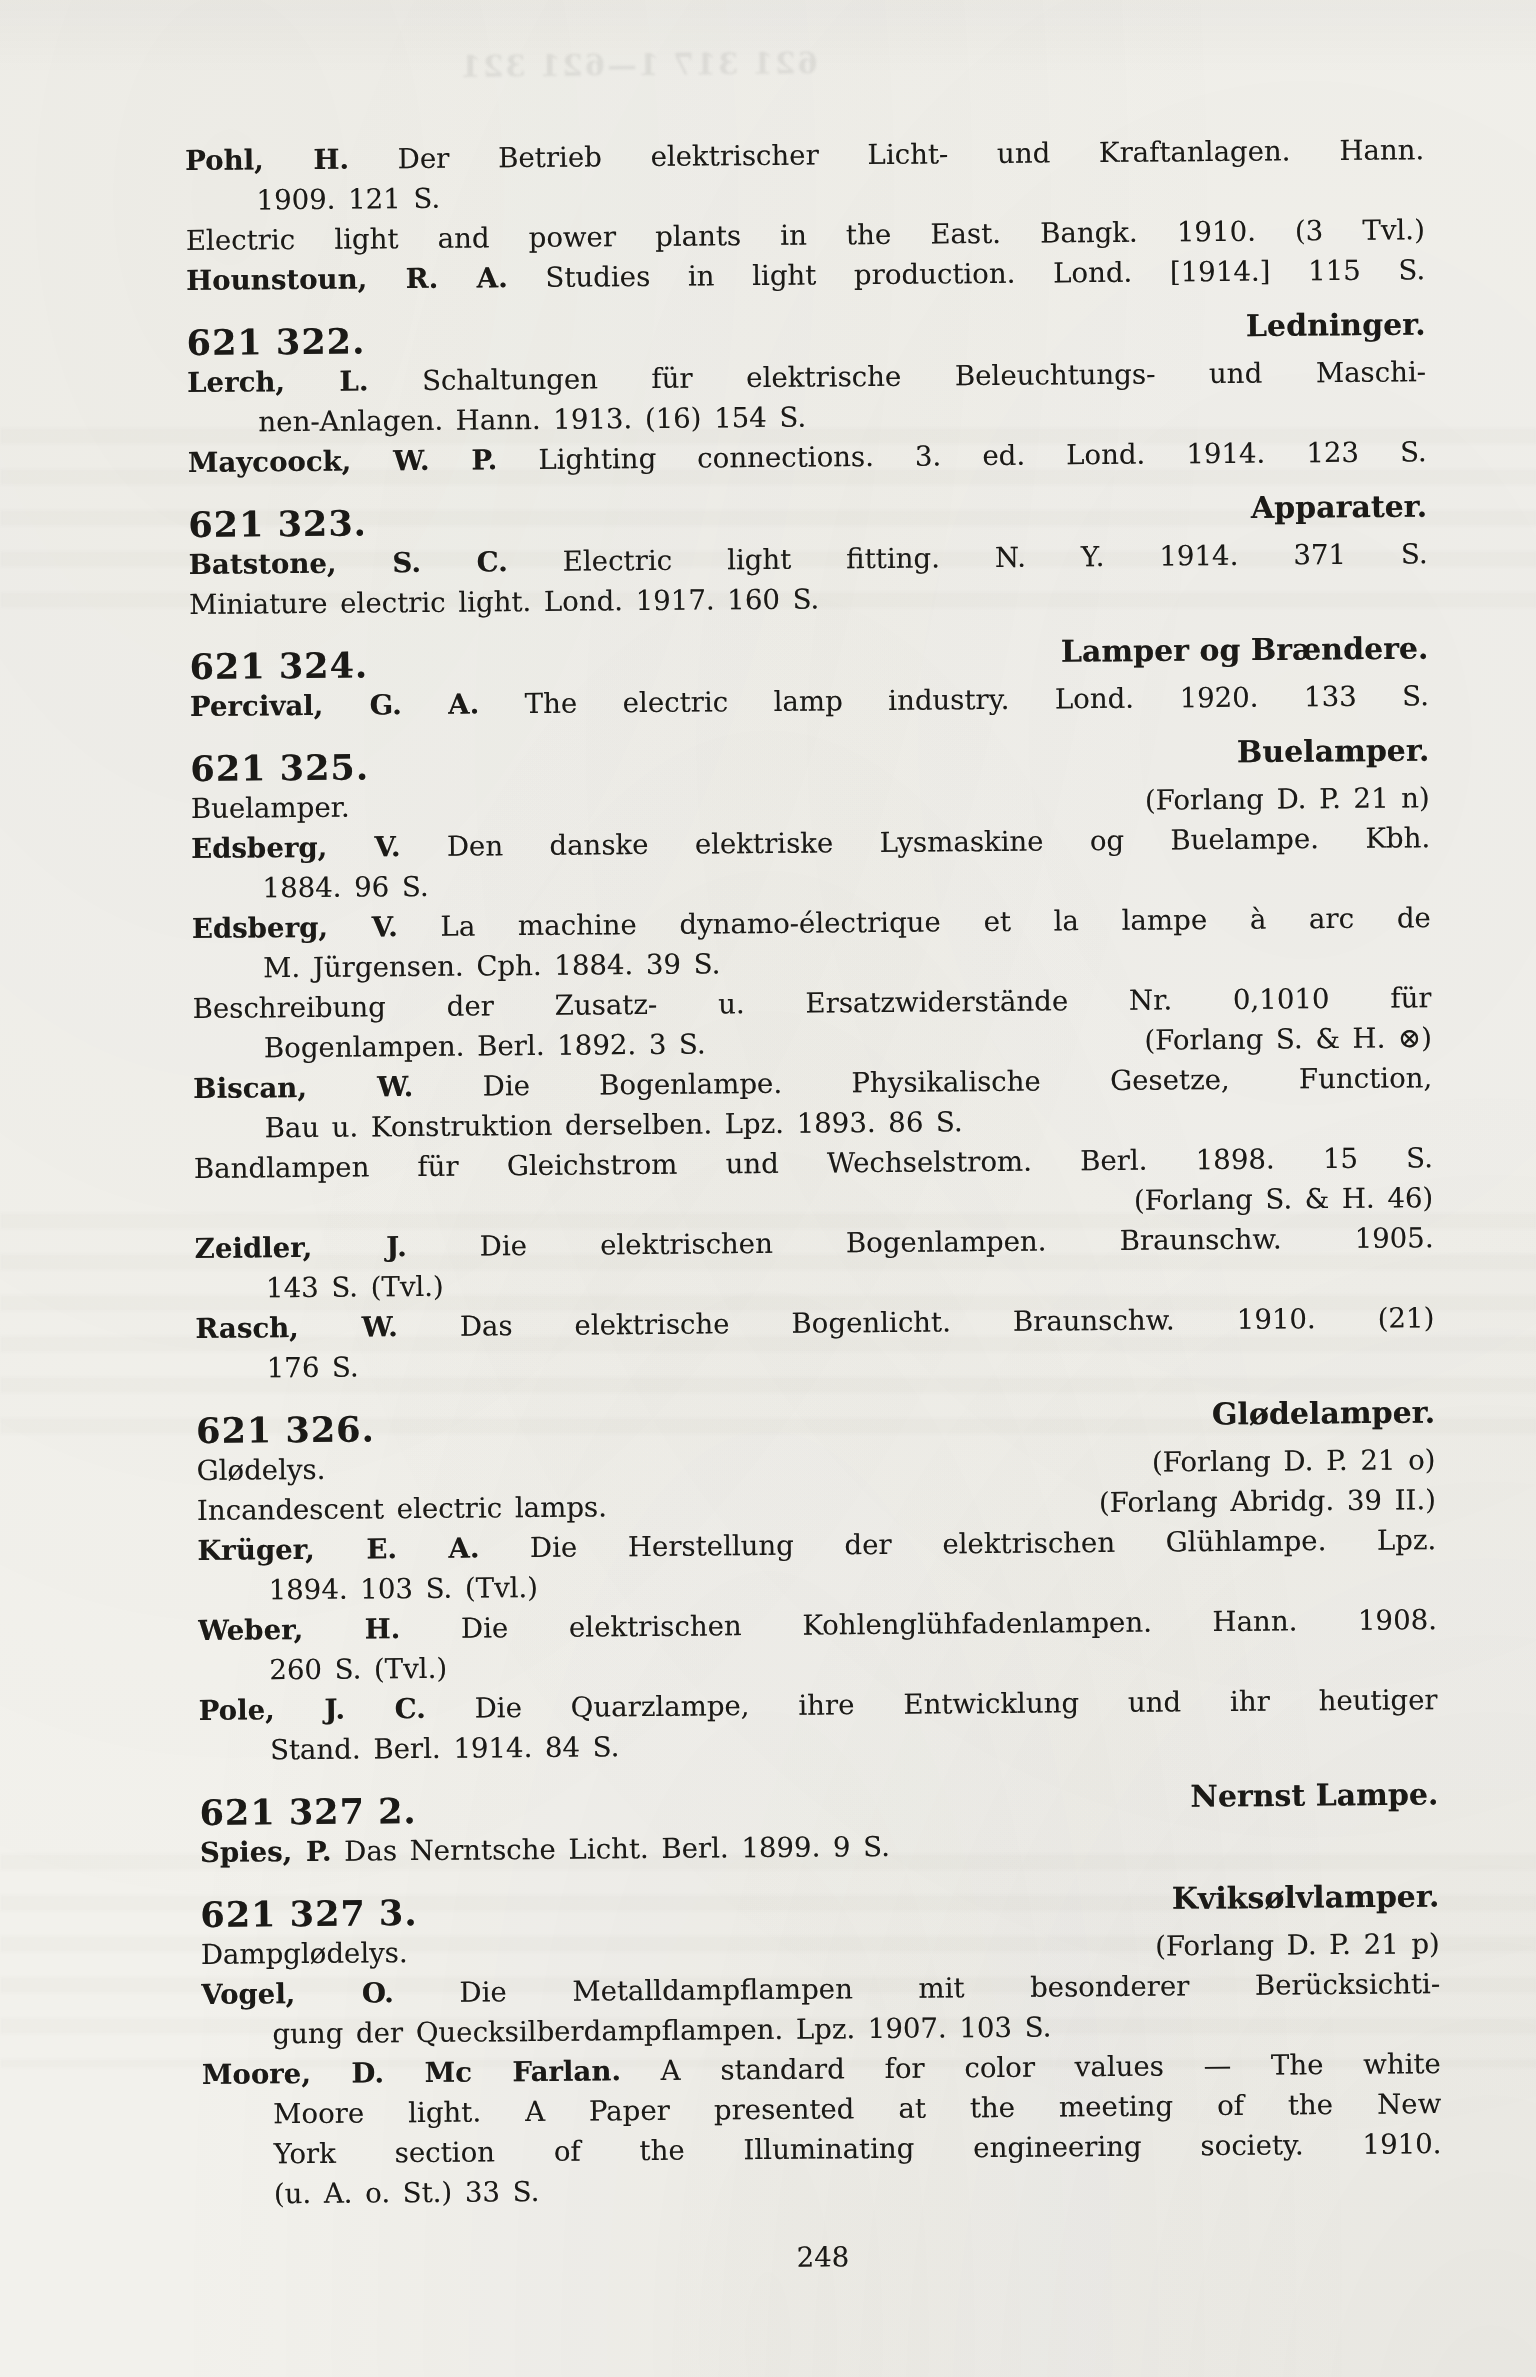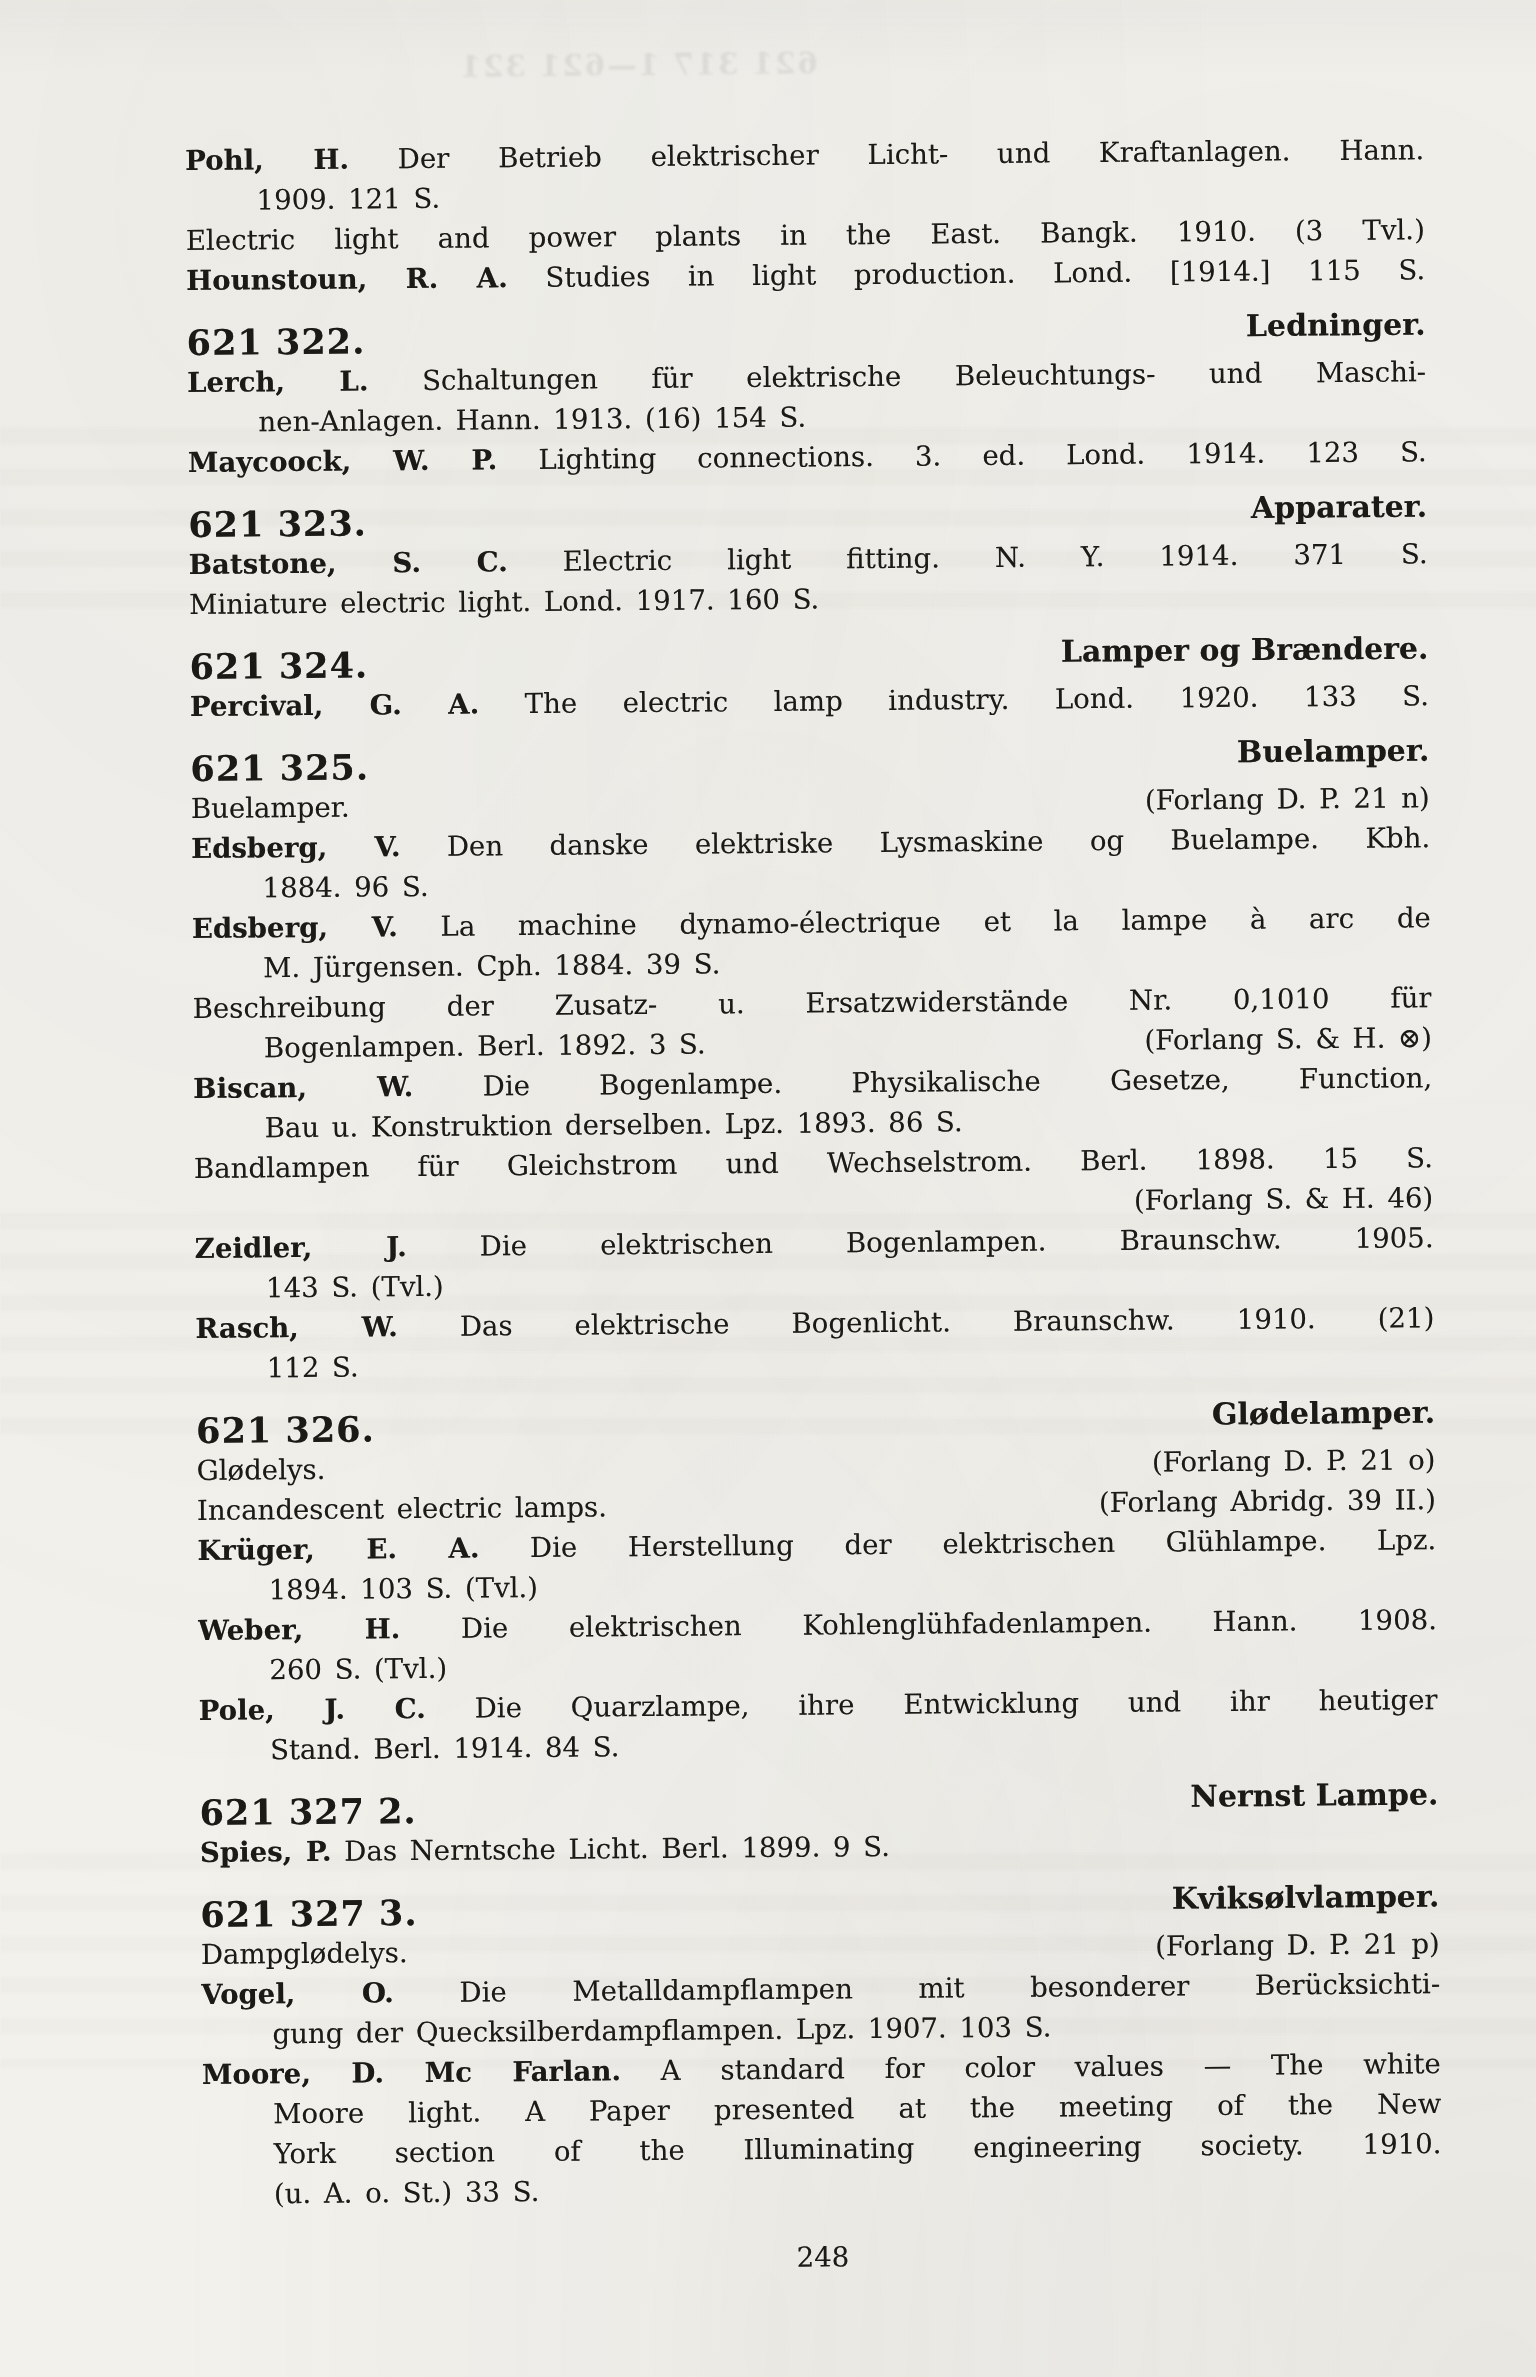--- a/index.html
+++ b/index.html
@@ -145,21 +145,21 @@
       <div class="line just"><span><span class="b">Biscan, W.</span><span> Die Bogenlampe. Physikalische Gesetze, Function,</span></span></div>
       <div class="line cont"><span><span>Bau u. Konstruktion derselben. Lpz. 1893. 86 S.</span></span></div>
       <div class="line just"><span><span>Bandlampen für Gleichstrom und Wechselstrom. Berl. 1898. 15 S.</span></span></div>
       <div class="line flexrow">
         <span><span></span></span>
         <span class="right-note">(Forlang S. &amp; H. 46)</span>
       </div>
       <div class="line just"><span><span class="b">Zeidler, J.</span><span> Die elektrischen Bogenlampen. Braunschw. 1905.</span></span></div>
       <div class="line cont"><span><span>143 S. (Tvl.)</span></span></div>
       <div class="line just"><span><span class="b">Rasch, W.</span><span> Das elektrische Bogenlicht. Braunschw. 1910. (21)</span></span></div>
-      <div class="line cont"><span><span>112 S.</span></span></div>
+      <div class="line cont"><span><span>176 S.</span></span></div>
       <div class="header">
         <span class="num">621 326.</span>
         <span class="title">Glødelamper.</span>
       </div>
       <div class="line flexrow">
         <span><span>Glødelys.</span></span>
         <span class="right-note">(Forlang D. P. 21 o)</span>
       </div>
       <div class="line flexrow">
         <span><span>Incandescent electric lamps.</span></span>

